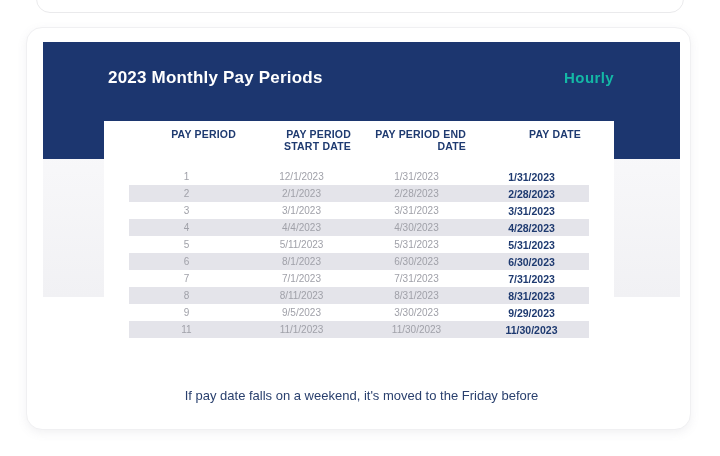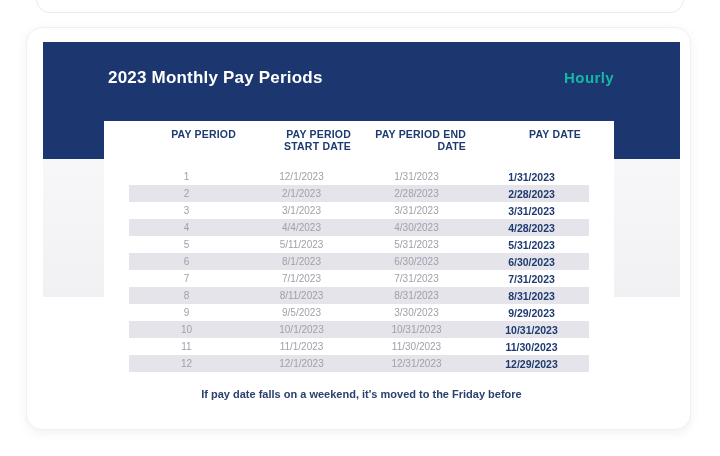--- a/index.html
+++ b/index.html
@@ -107,22 +107,22 @@
   }
   .panel tbody tr:nth-child(even) {
     background: var(--row-stripe, #e4e4ea);
   }
 
   .note {
     position: absolute;
     left: 0; right: 0;
     top: 346px;
     text-align: center;
-    font-size: 11px;
-    font-weight: bold;
+    font-size: 13px;
+    font-weight: normal;
     color: var(--note-navy, #2a406e);
   }
 </style>
 </head>
 <body>
 
 <div class="stage">
 
   <div class="prev-card"></div>
 
@@ -193,37 +193,25 @@
     <td>8/31/2023</td>
     <td>8/31/2023</td>
   </tr>
               <tr>
     <td>9</td>
     <td>9/5/2023</td>
     <td>3/30/2023</td>
     <td>9/29/2023</td>
   </tr>
               <tr>
-    <td>10</td>
-    <td>10/1/2023</td>
-    <td>10/31/2023</td>
-    <td>10/31/2023</td>
-  </tr>
-              <tr>
     <td>11</td>
     <td>11/1/2023</td>
     <td>11/30/2023</td>
     <td>11/30/2023</td>
   </tr>
-              <tr>
-    <td>12</td>
-    <td>12/1/2023</td>
-    <td>12/31/2023</td>
-    <td>12/29/2023</td>
-  </tr>
             </tbody>
         </table>
       </div>
 
       <div class="note">If pay date falls on a weekend, it's moved to the Friday before</div>
 
     </div>
   </div>
 </div>
 

